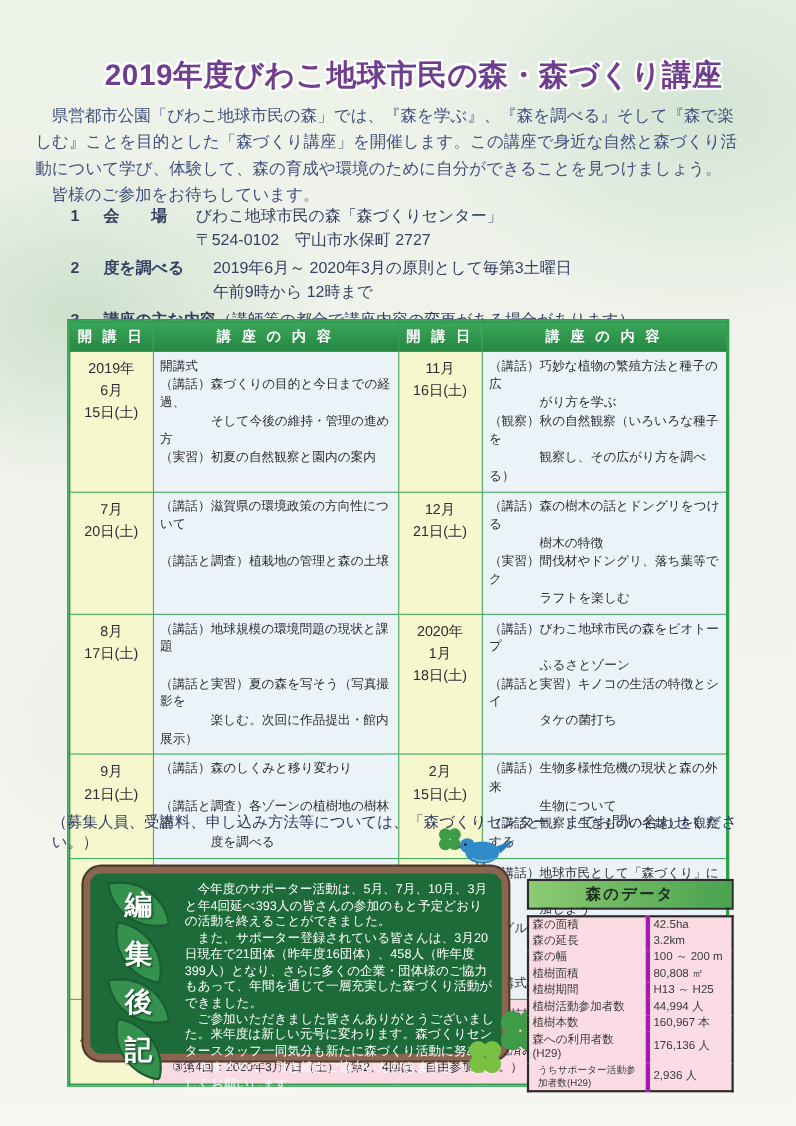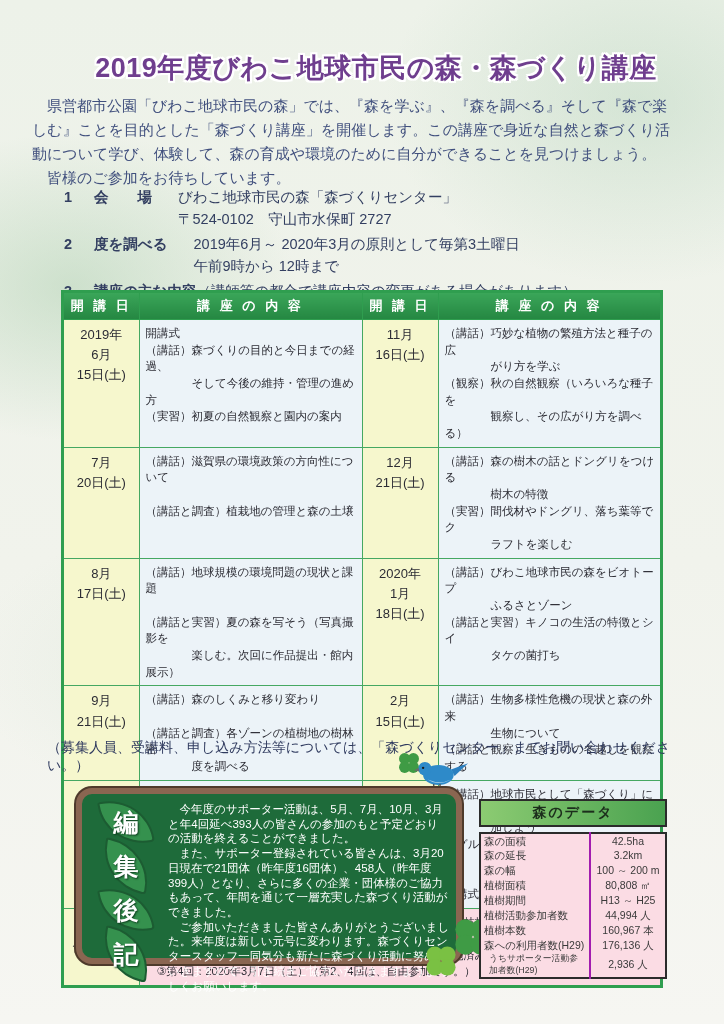--- a/index.html
+++ b/index.html
@@ -64,21 +64,21 @@
   .edtext{position:absolute;left:86px;top:8px;width:282px;color:#fff;font-size:11.5px;line-height:1.28;}
   .edtext p{margin:0;}
   
   .fd{position:absolute;left:479px;top:799px;width:188px;}
   .fd-title{
     border:2px solid #2b2b2b;background:linear-gradient(90deg,#8ccb72,#4aa250);
     text-align:center;font-size:14px;font-weight:bold;color:#1c2e1c;padding:3px 0;letter-spacing:2px;
   }
   .fd-table{width:100%;border-collapse:collapse;margin-top:5px;border:2px solid #2b2b2b;background:#fbdce4;}
   .fd-table td{font-size:10.5px;color:#3a3a3a;padding:0.5px 3px;line-height:1.32;}
-  .fd-table td.v{border-left:2px solid #a21caf;text-align:center;width:68px;white-space:nowrap;}
+  .fd-table td.v{border-left:4px solid #a21caf;text-align:left;width:68px;white-space:nowrap;}
   .fd-table tr.small td.l{font-size:8.8px;padding-left:8px;}
   
   .clover{position:absolute;}
   .bird{position:absolute;left:414px;top:757px;width:56px;height:36px;}
   .clover-top{left:396px;top:750px;width:26px;height:26px;}
   .clover-b1{left:450px;top:914px;width:46px;height:46px;}
   .clover-b2{left:422px;top:942px;width:38px;height:38px;}
 </style>
 </head>
 <body>

